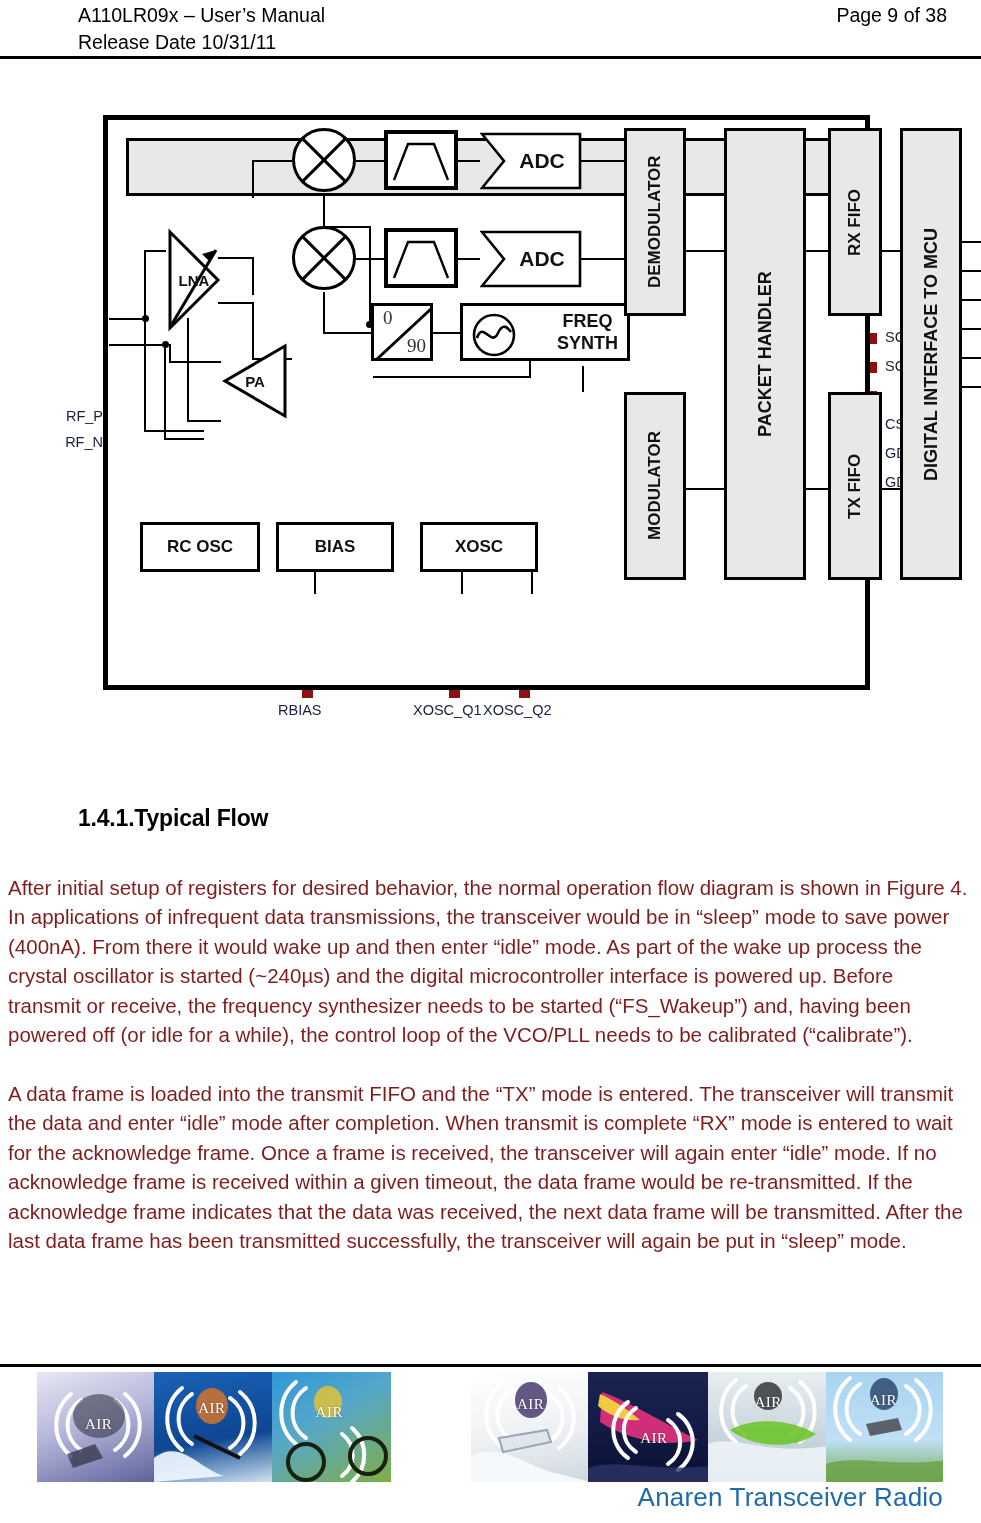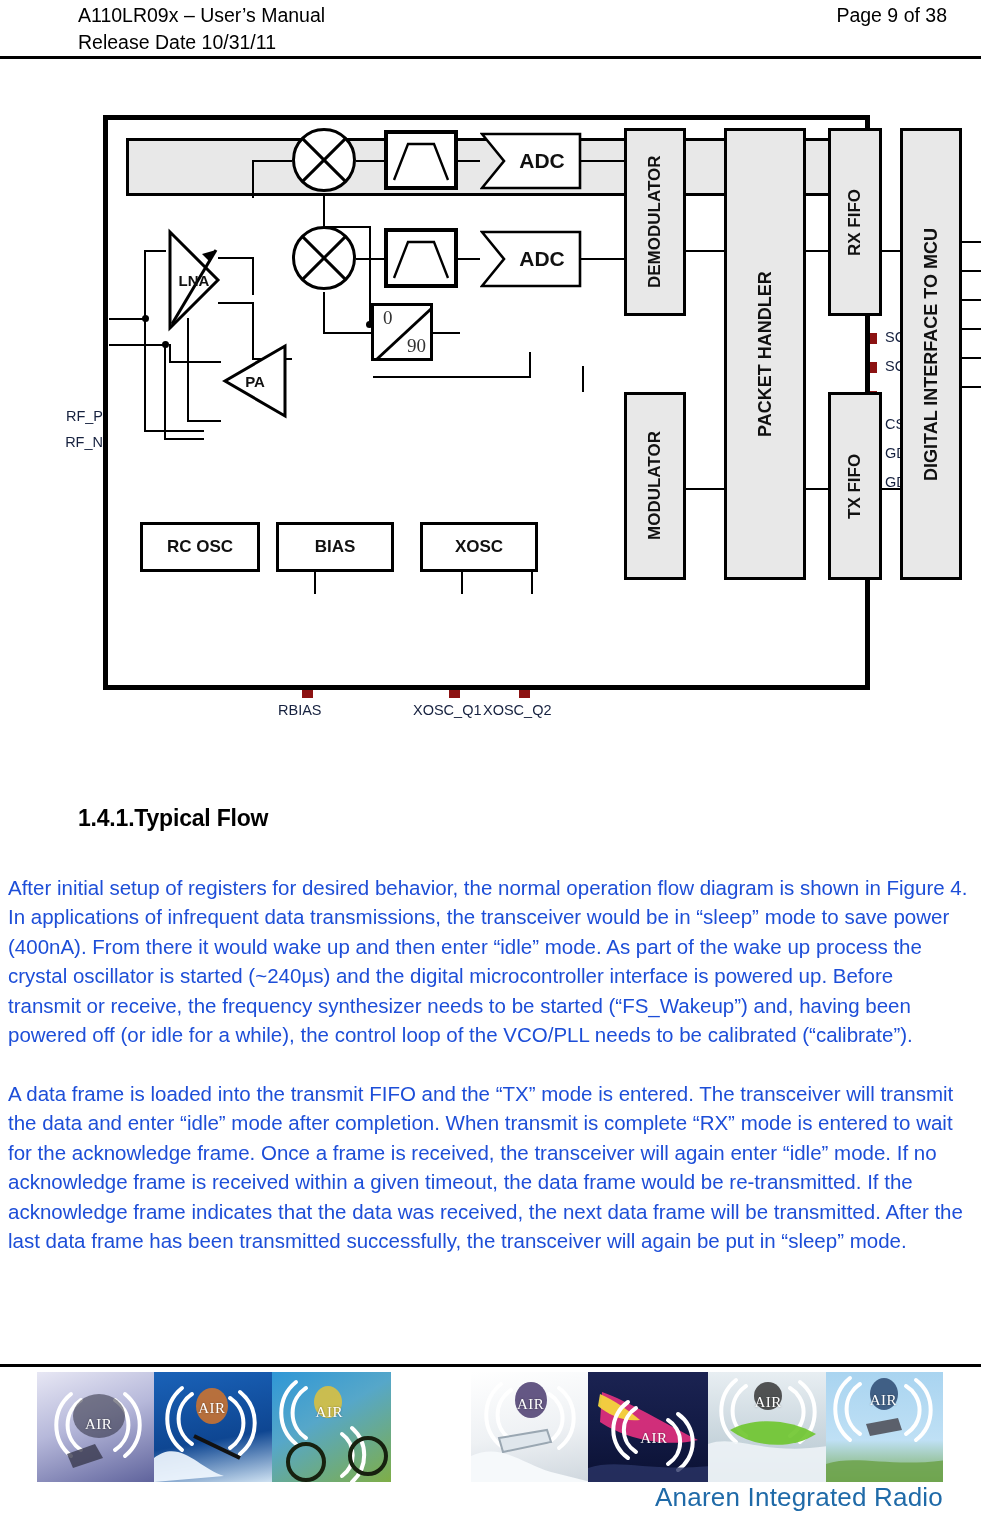--- a/index.html
+++ b/index.html
@@ -68,21 +68,21 @@
   .pin-lbl{position:absolute;font-size:14.5px;color:#16213f;white-space:nowrap;}
   .pin-lbl.left{text-align:right;margin-top:8px;}
 
   
   #fig-caption{position:absolute;left:0;top:758px;width:981px;text-align:center;
       font-family:"Liberation Serif",serif;font-style:italic;font-size:21px;color:#111;}
 
   
   #section-heading{position:absolute;left:78px;top:805px;font-size:23px;font-weight:bold;letter-spacing:-0.2px;}
   #section-heading .num{margin-right:0;}
-  .para{position:absolute;left:8px;width:960px;font-size:20.5px;line-height:29.6px;text-align:left;color:#1d4ed8;}
+  .para{position:absolute;left:8px;width:960px;font-size:20.5px;line-height:29.6px;text-align:left;color:#7f1d1d;}
   #para-1{top:852px;}
   #para-2{top:1058px;}
 
   
   #footer-rule{position:absolute;left:0;top:1364px;width:981px;height:3px;background:#000;}
   #footer-strip{position:absolute;left:37px;top:1372px;width:906px;height:110px;display:flex;}
   .photo{position:relative;height:110px;overflow:hidden;}
   .photo .air{position:absolute;color:#fff;font-family:"Liberation Serif",serif;font-size:15px;
       letter-spacing:.5px;text-shadow:0 0 2px rgba(0,0,0,.45);}
   .photo svg{position:absolute;left:0;top:0;}
@@ -226,20 +226,28 @@
     </div>
 
     <div id="phase-splitter" style="left:263px;top:183px;">
       <svg class="ps-line" width="62" height="58" viewBox="0 0 62 58">
           <line x1="3" y1="55" x2="59" y2="3" stroke="#000" stroke-width="3"></line>
         </svg>
       <span class="p0">0</span>
       <span class="p90">90</span>
     </div>
 
+    <div id="freq-synth" style="left:352px;top:183px;width:170px;height:58px;">
+      <svg class="fs-osc" width="46" height="46" viewBox="0 0 46 46">
+        <circle cx="23" cy="23" r="20" fill="#fff" stroke="#000" stroke-width="2.6"></circle>
+        <path d="M6,26 C12,8 20,36 27,21 C32,10 37,16 40,20" fill="none" stroke="#000" stroke-width="2.6"></path>
+      </svg>
+      <span class="fs-lbl">FREQ
+SYNTH</span>
+    </div>
 
     <div class="tri" style="left:113px;top:222px;width:68px;height:78px;">
       <svg width="68" height="78" viewBox="0 0 68 78">
         <polygon points="64,4 64,74 4,39" fill="#fff" stroke="#000" stroke-width="3"></polygon>
       </svg>
       <span>PA</span>
     </div>
 
     <div class="blk vert" style="left:516px;top:8px;width:62px;height:188px;font-size:17px;">DEMODULATOR</div>
     <div class="blk vert" style="left:516px;top:272px;width:62px;height:188px;font-size:17px;">MODULATOR</div>
@@ -376,13 +384,13 @@
           <path d="M90,8 A38,38 0 0 1 90,68"></path>
       </g>
       <ellipse cx="58" cy="22" rx="14" ry="16" fill="#2d4a72" opacity="0.85"></ellipse>
       <path d="M40,52 L72,46 L76,58 L44,64 Z" fill="#4a4a52" opacity="0.85"></path>
       <path d="M0,92 C30,82 64,96 120,88 L120,110 L0,110 Z" fill="#6fa44f" opacity="0.9"></path>
     </svg>
     <span class="air" style="left:44px;top:20px;">AIR</span>
   </div>
 </div>
 
-<div id="brand">Anaren Integrated Radio</div>
+<div id="brand">Anaren Transceiver Radio</div>
 
 </body></html>

